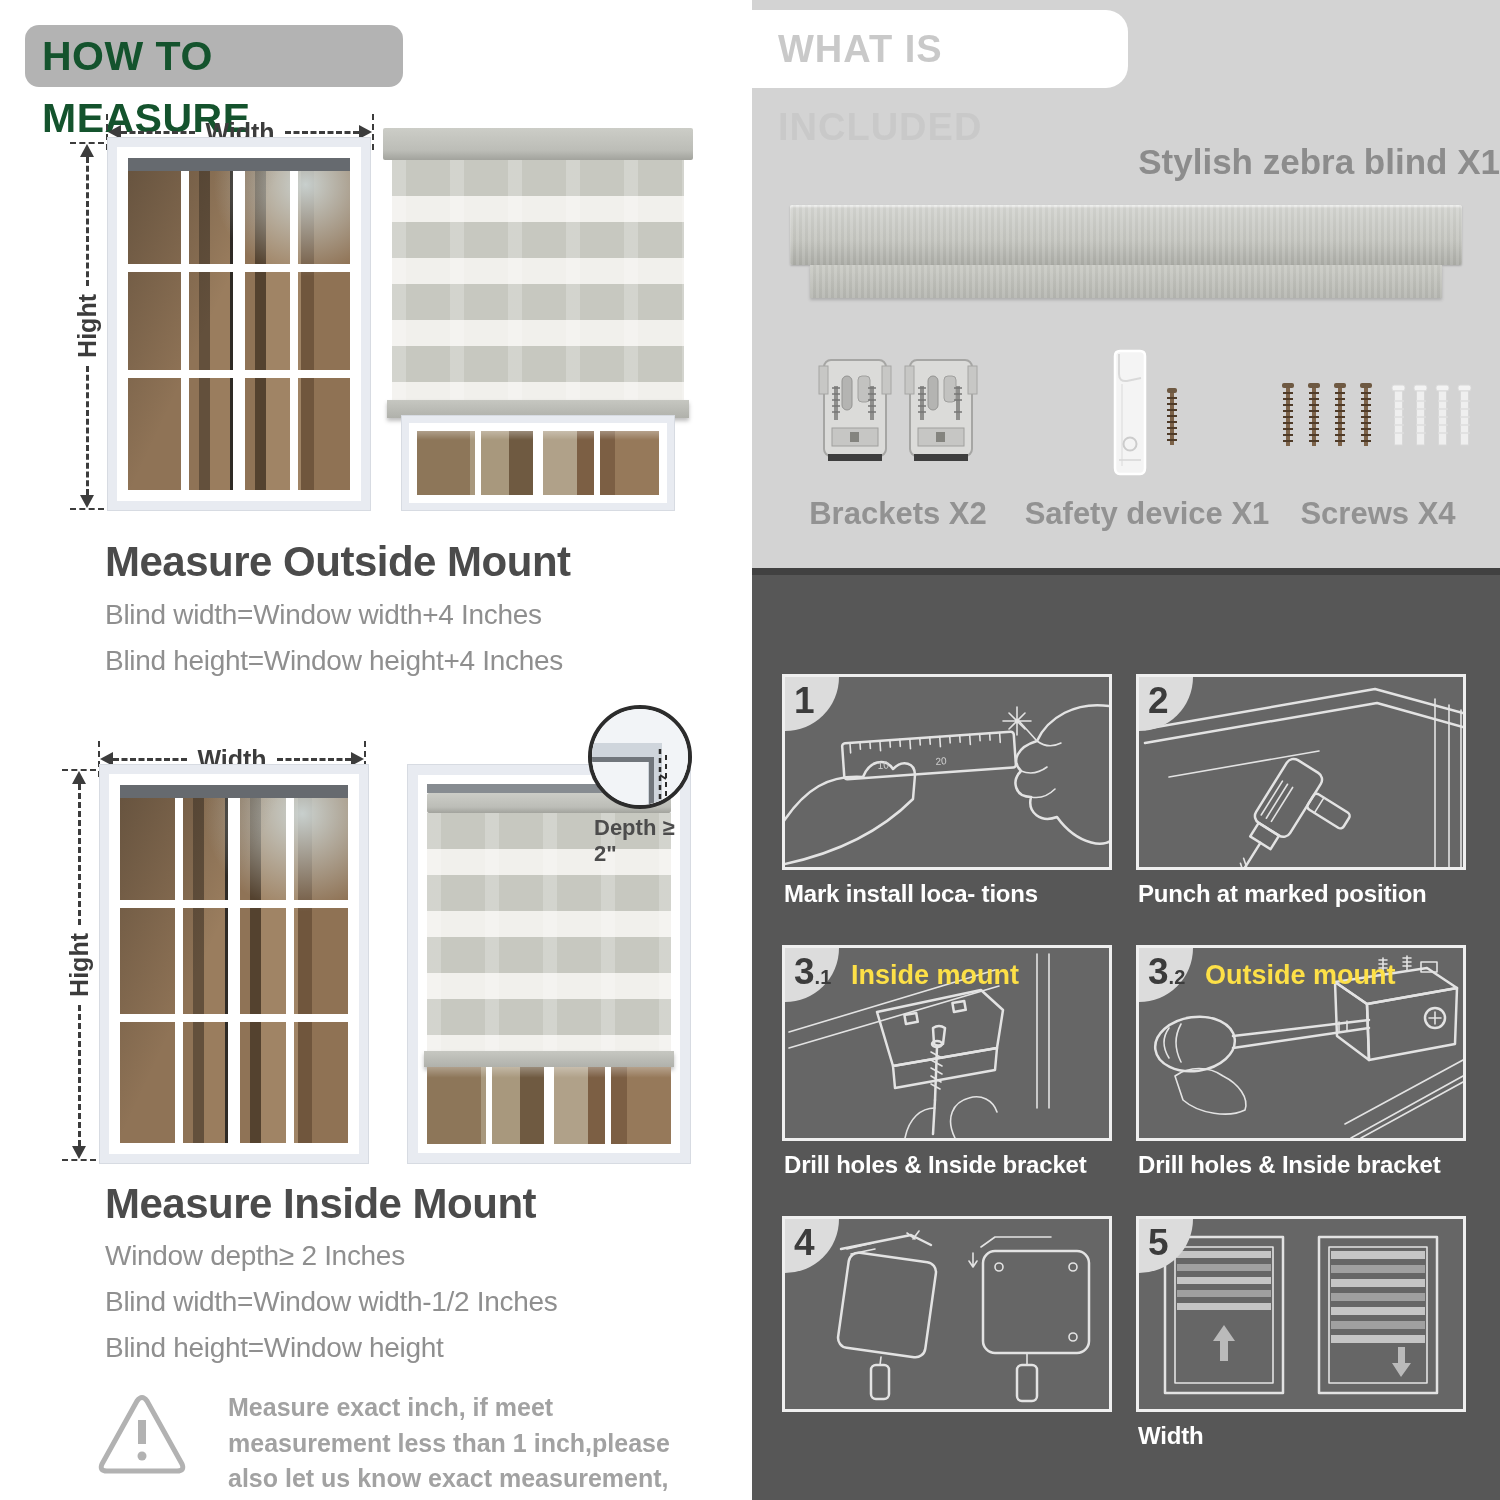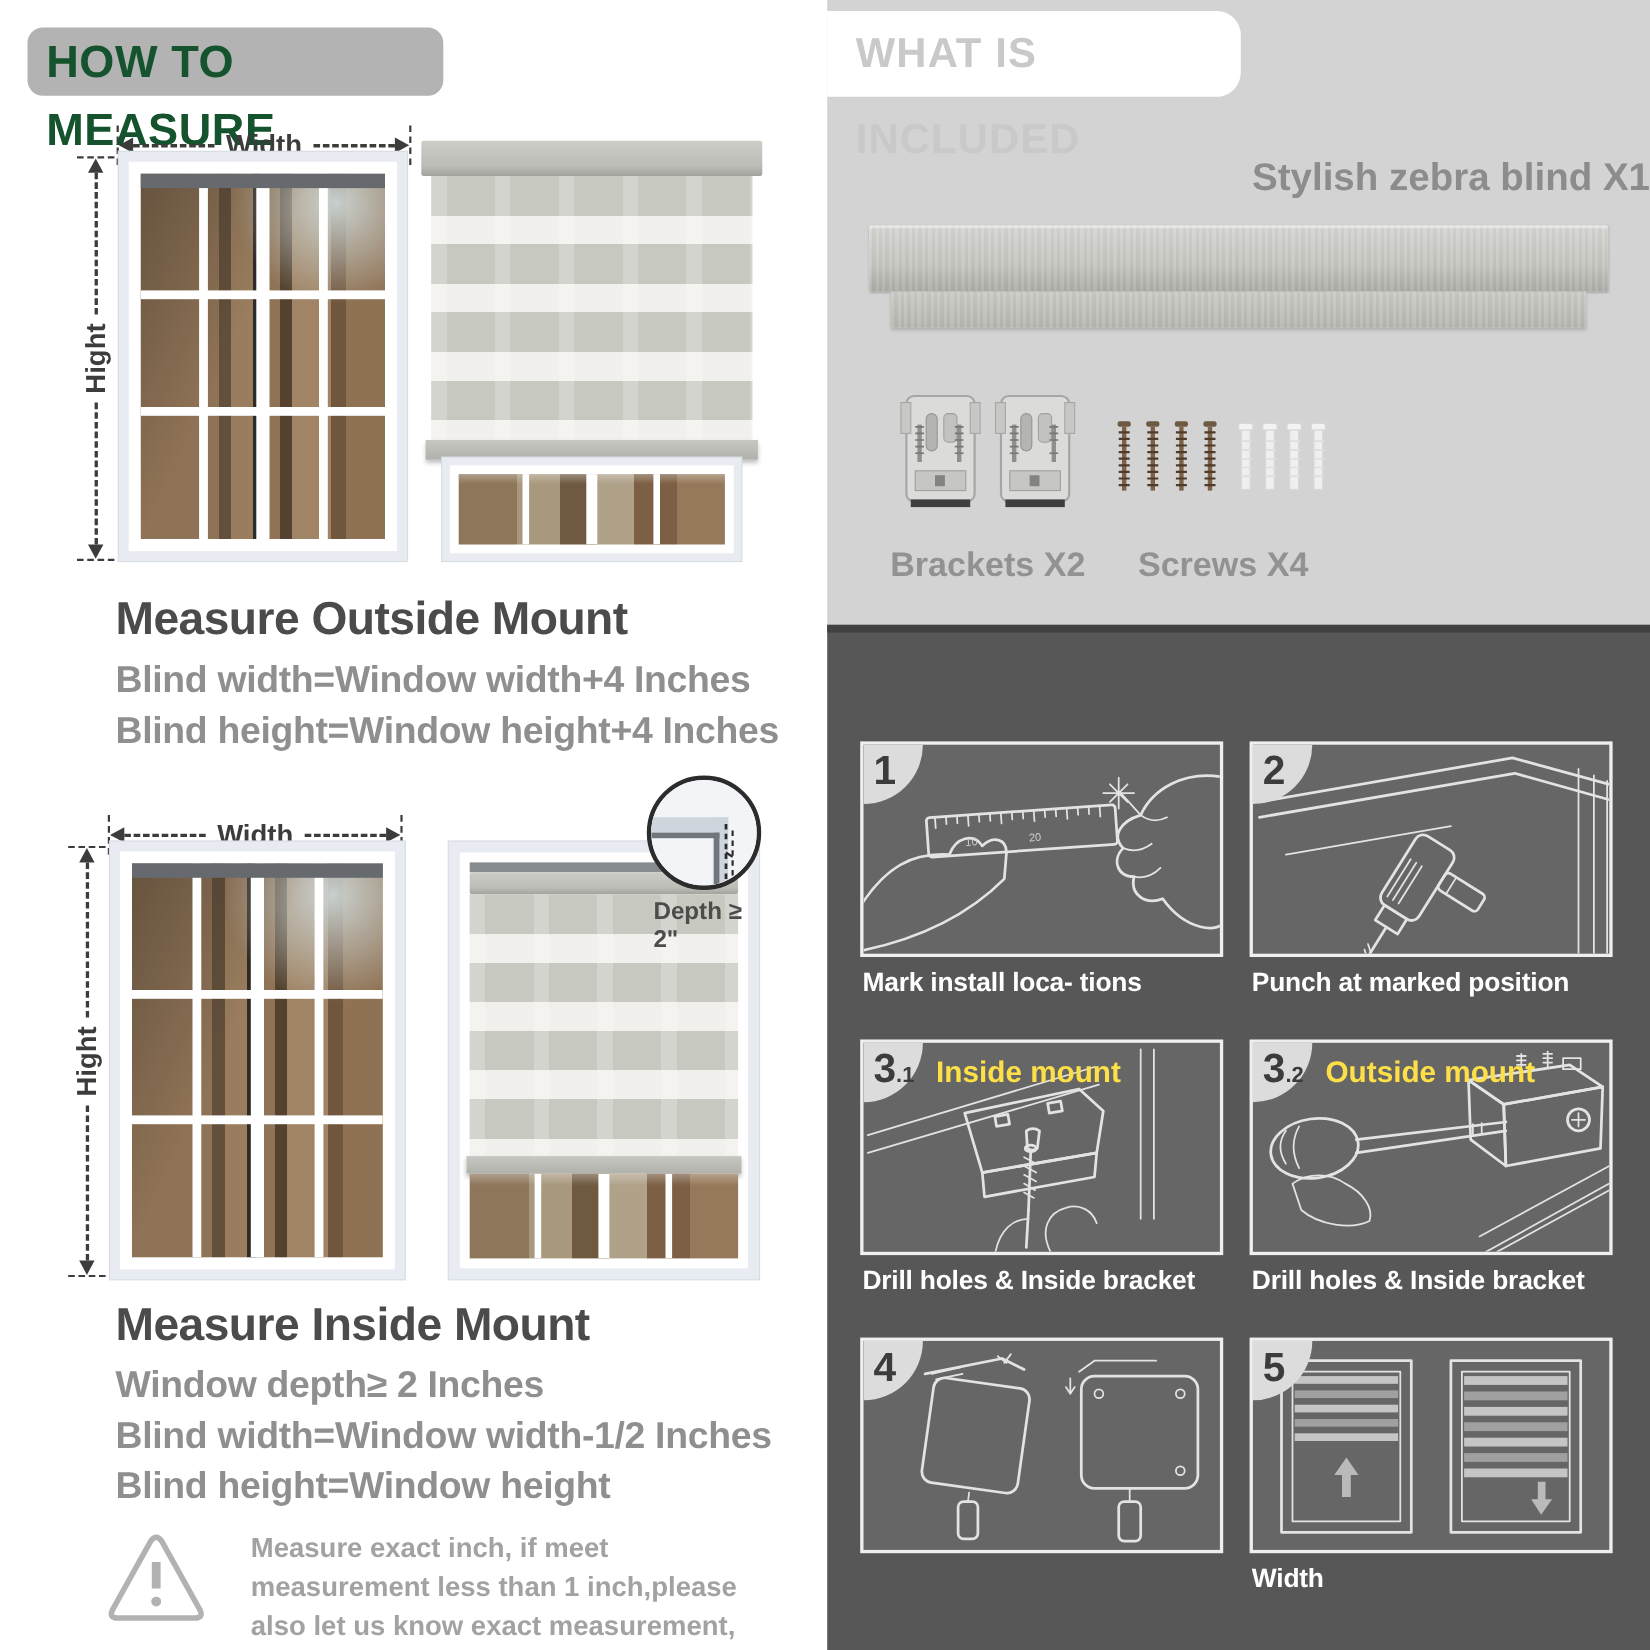--- a/index.html
+++ b/index.html
@@ -50,21 +50,21 @@
   .hb { left:0; right:0; height:8px; }
 
   
   .headrail { position:absolute; background:linear-gradient(180deg,#cccdc7 0%,#bcbdb7 70%,#a2a39d 100%); border-radius:2px; }
   .fabric { position:absolute; background:repeating-linear-gradient(180deg,#c7c8c0 0px,#c7c8c0 36px,#f1f0ec 36px,#f1f0ec 62px); }
   .fabric:after { content:""; position:absolute; inset:0;
       background:repeating-linear-gradient(90deg, rgba(255,255,255,.22) 0 14px, rgba(0,0,0,0) 14px 58px); }
   .botrail { position:absolute; background:linear-gradient(180deg,#c6c7c1,#b0b1ab); box-shadow:0 3px 4px rgba(0,0,0,.25); }
 
   .h2 { font-size:42px; font-weight:bold; color:#4b4b4b; letter-spacing:-.5px; }
-  .formula { font-size:34px; font-weight:bold; color:#8f8f8f; letter-spacing:-.3px; }
+  .formula { font-size:28px; font-weight:normal; color:#8f8f8f; letter-spacing:-.3px; }
 
   .warn-text { width:492px; font-size:25px; font-weight:bold; color:#a2a2a2; line-height:1.42; }
 
   
   .depth-circle { width:104px; height:104px; border:4px solid #2c2c2c; border-radius:50%; background:#f4f6f8; overflow:hidden; z-index:5; }
   .depth-label { font-size:22px; font-weight:bold; color:#4c4c4c; z-index:5; }
 
   
   .included-panel { left:752px; top:0; width:748px; height:568px; background:#d3d3d3; }
   .included-header { position:absolute; left:0; top:10px; width:376px; height:78px; background:#ffffff; border-radius:0 22px 22px 0;
@@ -269,20 +269,37 @@
           <rect x="52" y="30" width="4" height="34" fill="#8f8f8d"></rect>
           <path d="M50,32 h8 M50,38 h8 M50,44 h8 M50,56 h8" stroke="#777775" stroke-width="1.5"></path>
           <rect x="14" y="72" width="46" height="18" fill="#c6c6c4" stroke="#a0a09e"></rect>
           <rect x="32" y="76" width="9" height="10" fill="#84847f"></rect>
           <rect x="10" y="98" width="54" height="7" fill="#3e3e3e"></rect>
         </svg>
       </div>
       <div class="ilabel">Brackets X2</div>
     </div>
 
+    <div class="item it-safety">
+      <div class="art">
+        <svg width="92" height="134" viewBox="0 0 92 134">
+          <path d="M14,8 Q14,3 19,3 L39,3 Q44,3 44,8 L44,120 Q44,126 39,126 L19,126 Q14,126 14,120 Z" fill="rgba(255,255,255,.75)" stroke="#ffffff" stroke-width="2.5"></path>
+          <path d="M18,6 L18,26 Q18,34 26,33 L40,30" fill="none" stroke="#d9d9d9" stroke-width="2"></path>
+          <line x1="21" y1="36" x2="21" y2="118" stroke="#e4e4e4" stroke-width="1.6"></line>
+          <circle cx="29" cy="96" r="6.5" fill="none" stroke="#cccccc" stroke-width="2"></circle>
+          <line x1="18" y1="112" x2="40" y2="112" stroke="#d9d9d9" stroke-width="1.6"></line>
+          <g>
+            <rect x="66" y="40" width="10" height="5" rx="2" fill="#6e5942"></rect>
+            <rect x="69" y="45" width="4" height="52" fill="#7c6248"></rect>
+            <path d="M66,50 h10 M66,56 h10 M66,62 h10 M66,68 h10 M66,74 h10 M66,80 h10 M66,86 h10 M66,92 h10" stroke="#4f3b28" stroke-width="2"></path>
+          </g>
+        </svg>
+      </div>
+      <div class="ilabel">Safety device X1</div>
+    </div>
 
     <div class="item it-screws">
       <div class="art">
         <svg width="196" height="80" viewBox="0 0 196 80">
           <g>
             <rect x="2" y="8" width="12" height="5" rx="2" fill="#6e5942"></rect>
             <rect x="6" y="13" width="4" height="58" fill="#7c6248"></rect>
             <path d="M3,18 h10 M3,24 h10 M3,30 h10 M3,36 h10 M3,42 h10 M3,48 h10 M3,54 h10 M3,60 h10 M3,66 h10" stroke="#4f3b28" stroke-width="2"></path>
           </g>
           <g transform="translate(26,0)">

